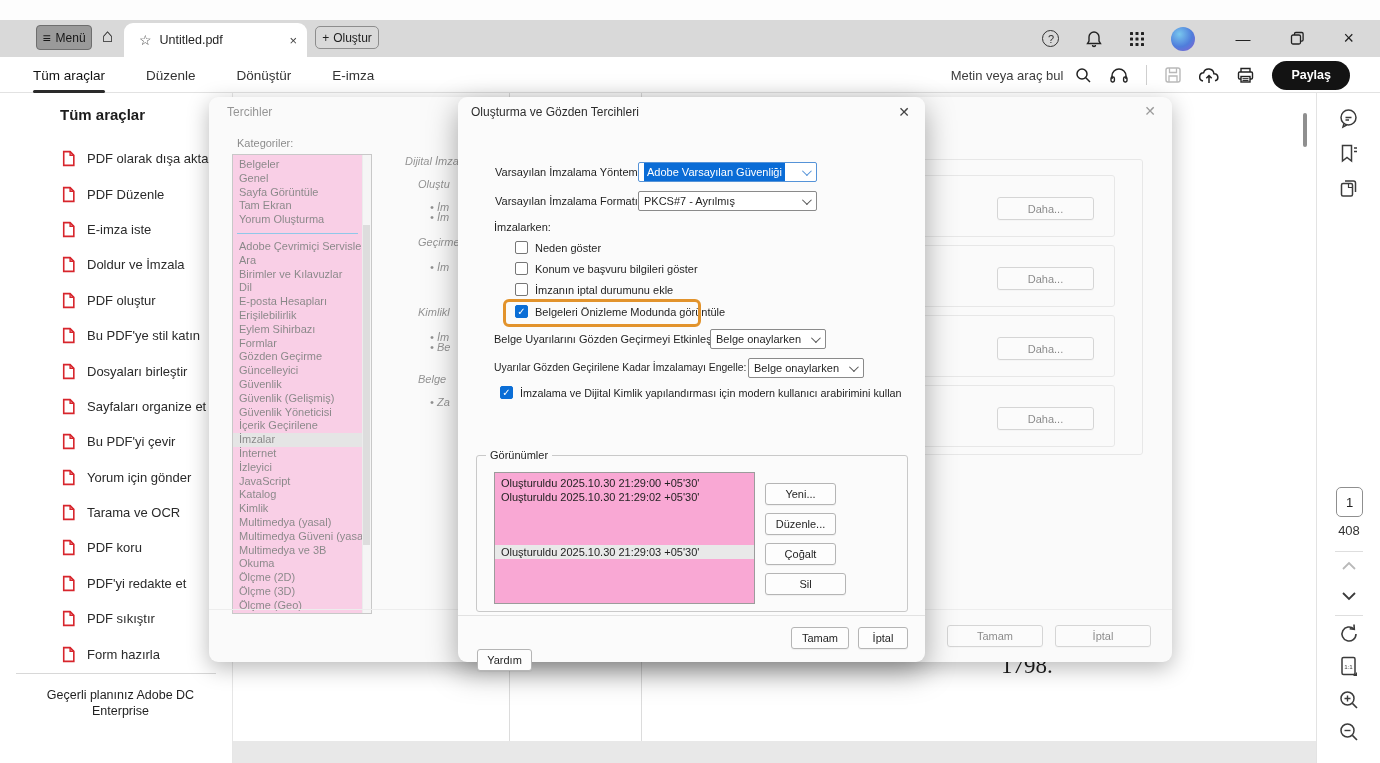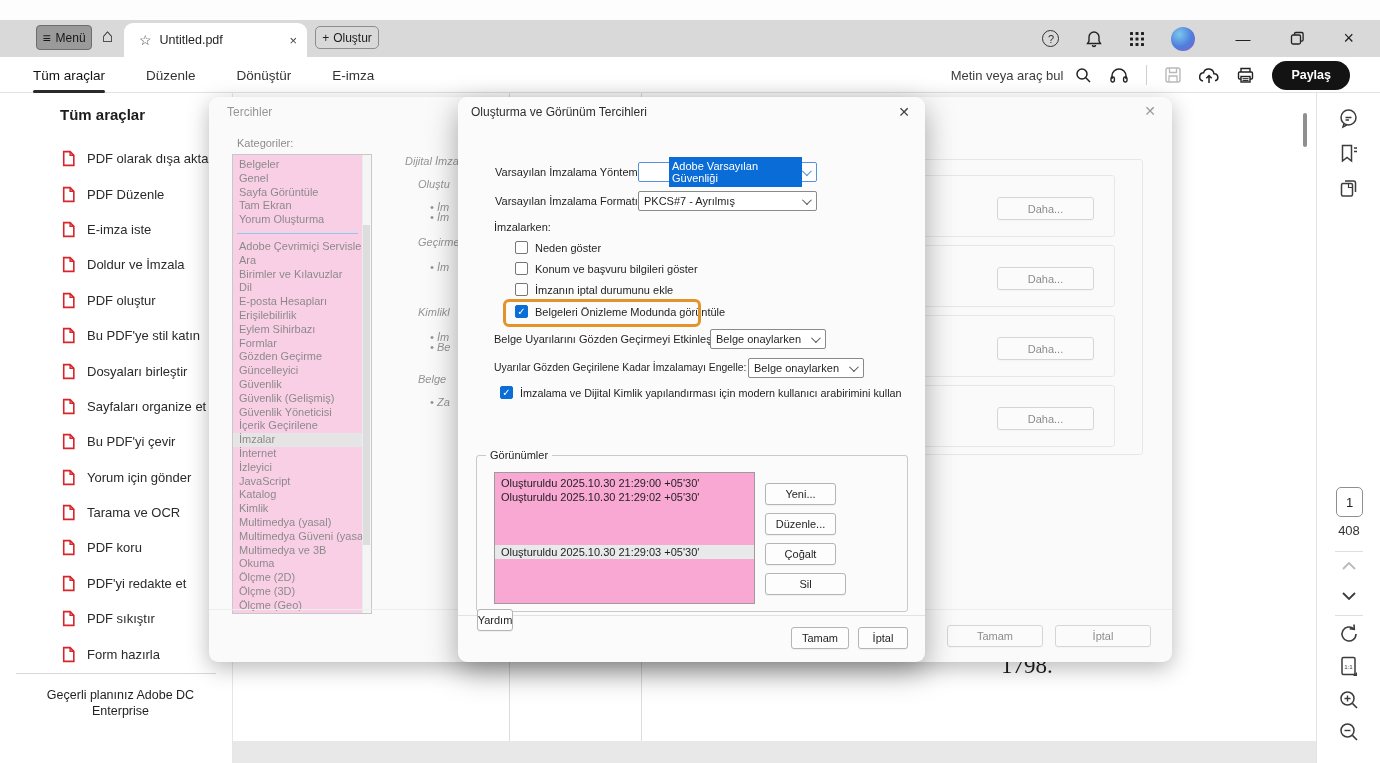--- a/index.html
+++ b/index.html
@@ -65,21 +65,21 @@
   .dlg-title { font-size:12px; color:#3a3a3a; }
   .dlg-x { font-size:14px; color:#444; }
   .lbl { font-size:11px; color:#1f1f1f; white-space:nowrap; }
   .groupbox { position:absolute; border:1px solid #c9c9c9; border-radius:3px; }
   .gb-label { position:absolute; top:-7px; left:9px; background:#fbfbfb; padding:0 4px; font-size:11px; color:#1f1f1f; }
   .prefs .groupbox { border-color:#d6d6d6; }
 
   .select { position:absolute; height:20px; background:#fff; border:1px solid #8a8a8a; border-radius:2px; display:flex; align-items:center; font-size:11px; color:#1f1f1f; padding-left:5px; }
   .select .chev { margin-left:auto; margin-right:7px; width:7px; height:7px; border-right:1.4px solid #555; border-bottom:1.4px solid #555; transform:rotate(45deg) translateY(-2px); }
   .select.focused { border-color:#5593d8; }
-  .select.focused .val { background:#0a6cd6; color:#fff; padding:3px 3px;margin-left:25px; }
+  .select.focused .val { background:#0a6cd6; color:#fff; padding:3px 3px; }
 
   .cb { width:13px; height:13px; border:1px solid #767676; border-radius:2px; background:#fff; flex:none; }
   .cb.on { background:#0b6ed6; border-color:#0b6ed6; color:#fff; font-size:10px; line-height:12px; text-align:center; }
   .cbrow { position:absolute; display:flex; align-items:center; gap:7px; }
   .cbrow .lbl { font-size:11px; }
   .hl-ring { position:absolute; left:45px; top:202px; width:198px; height:28px; border:3px solid #e2932c; border-radius:6px; pointer-events:none; }
 
   .winbtn { position:absolute; height:22px; background:#fdfdfd; border:1px solid #b5b5b5; border-radius:3px; font-size:11px; color:#1f1f1f; display:flex; align-items:center; justify-content:center; box-shadow:0 1px 1px rgba(0,0,0,.05); }
 
   .listbox { position:absolute; background:#f9a8d4; border:1px solid #9c9c9c; overflow:hidden; }
@@ -447,21 +447,21 @@
           <div class="groupbox" style="left: 252px; top: 288px; width: 654px; height: 62px;"></div>
           <div class="winbtn" style="left: 788px; top: 310px; width: 97px; height: 23px;">Daha...</div>
         </div>
       <div class="footer-hr" style="top:512px"></div>
       <div class="winbtn" style="left:738px;top:528px;width:96px">Tamam</div>
       <div class="winbtn" style="left:846px;top:528px;width:96px">İptal</div>
     </div>
   </div>
 
   <div class="dialog creation">
-    <div class="dlg-title abs" style="left:13px;top:8px;color:#2e2e2e">Oluşturma ve Görünüm Tercihleri</div>
+    <div class="dlg-title abs" style="left:13px;top:8px;color:#2e2e2e">Oluşturma ve Gözden Tercihleri</div>
     <div class="dlg-x abs" style="right:15px;top:7px">✕</div>
 
 
     <div class="lbl abs" style="left:37px;top:69px">Varsayılan İmzalama Yöntemi:</div>
     <div class="select focused" style="left:180px;top:65px;width:179px">
       <span class="val">Adobe Varsayılan Güvenliği</span>
       <span class="chev" style="border-color:#5593d8"></span>
     </div>
 
     <div class="lbl abs" style="left:37px;top:98px">Varsayılan İmzalama Formatı:</div>
@@ -517,18 +517,18 @@
           <div class="app-row">Oluşturuldu 2025.10.30 21:29:02 +05'30'</div>
           <div class="app-row sel">Oluşturuldu 2025.10.30 21:29:03 +05'30'</div>
         </div>
     </div>
     <div class="winbtn" style="left:307px;top:386px;width:71px">Yeni...</div>
     <div class="winbtn" style="left:307px;top:416px;width:71px">Düzenle...</div>
     <div class="winbtn" style="left:307px;top:446px;width:71px">Çoğalt</div>
     <div class="winbtn" style="left:307px;top:476px;width:81px">Sil</div>
 
     <div class="footer-hr" style="top:518px"></div>
-    <div class="winbtn" style="left:19px;top:512px;width:36px">Yardım</div>
+    <div class="winbtn" style="left:19px;top:552px;width:55px">Yardım</div>
     <div class="winbtn" style="left:333px;top:530px;width:58px">Tamam</div>
     <div class="winbtn" style="left:400px;top:530px;width:50px">İptal</div>
   </div>
 
 </div>
 
 </body></html>

